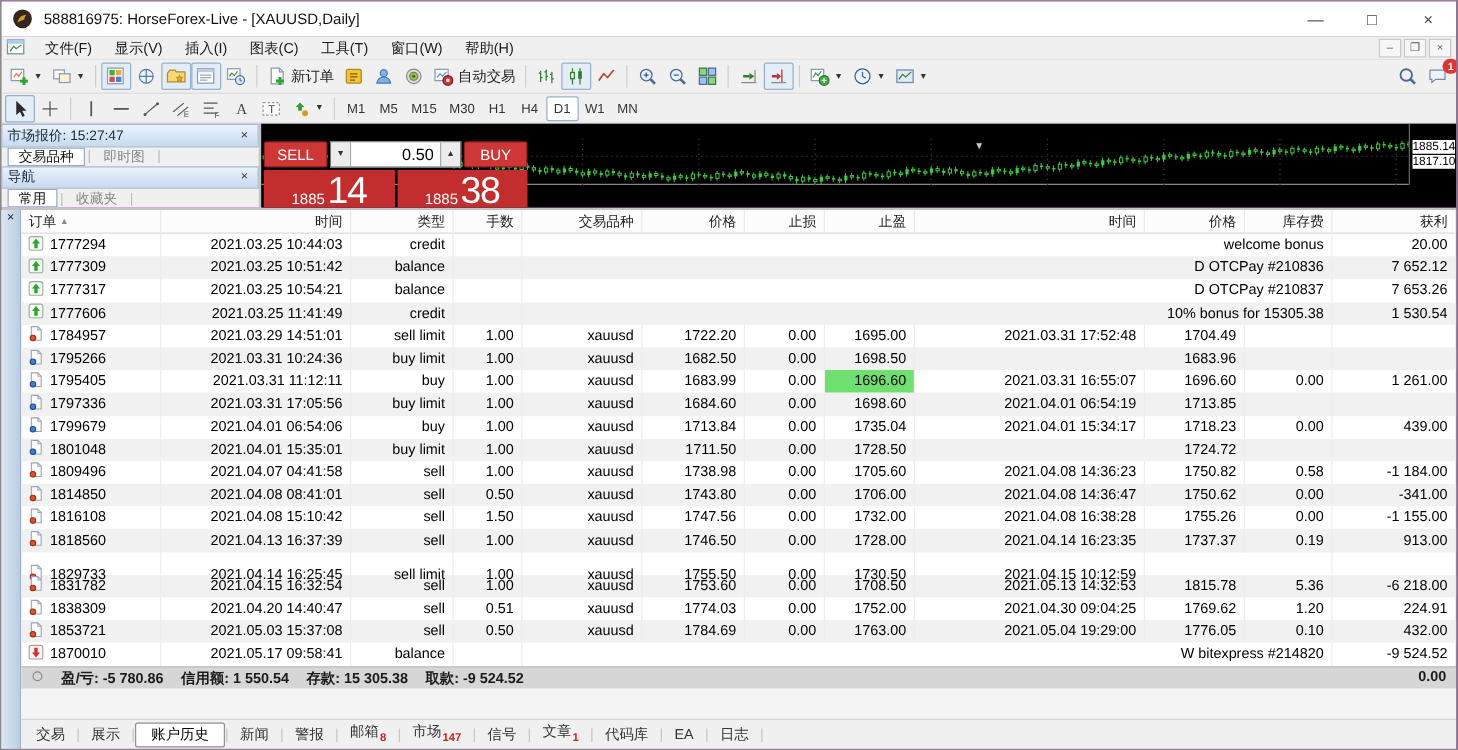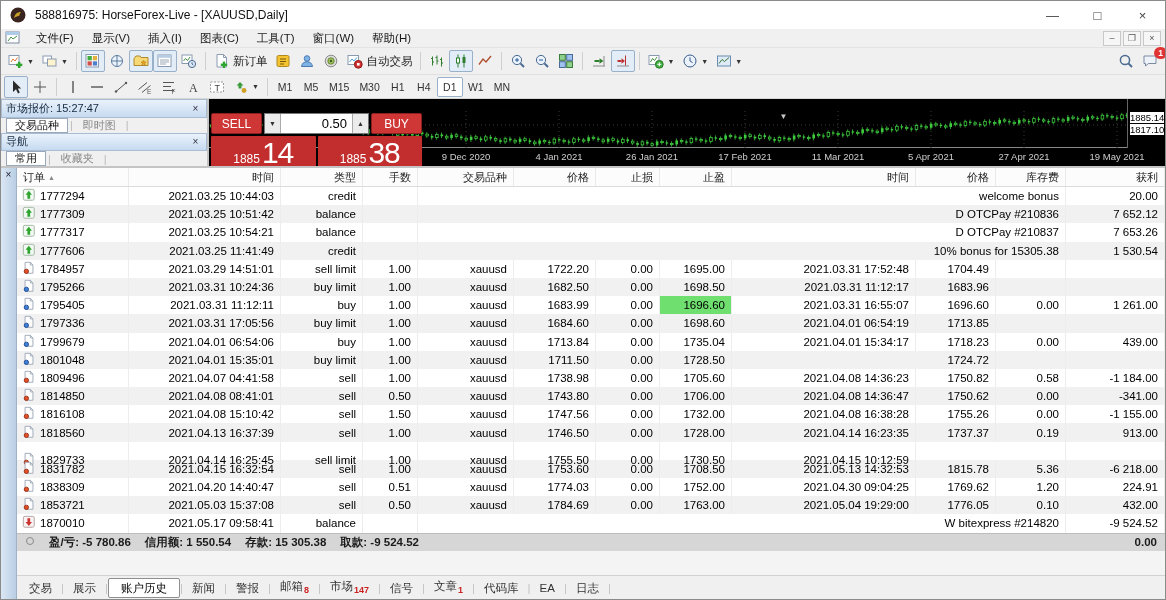--- a/index.html
+++ b/index.html
@@ -888,30 +888,20 @@
             <rect x="911.7127659574468" y="3.867379679144386" width="2.6" height="3.7673796791443857" fill="#000" stroke="#3ecb3e" stroke-width="0.8"></rect>
             <line x1="917.6063829787233" y1="1.8673796791443862" x2="917.6063829787233" y2="7.067379679144386" stroke="#3ecb3e" stroke-width="0.8"></line>
             <rect x="916.6063829787233" y="3.867379679144386" width="2.6" height="1.2" fill="#3ecb3e"></rect>
           </svg>
       </div>
       <span class="chart-marker" id="chart-marker" style="left: 570.4px;">▼</span>
       <div class="price-axis">
         <span class="ptag">1885.14</span>
         <span class="ptag">1817.10</span>
       </div>
-      <div class="date-axis" id="date-axis">
-          <span class="dlabel" style="left: 257px;">9 Dec 2020</span>
-          <span class="dlabel" style="left: 350px;">4 Jan 2021</span>
-          <span class="dlabel" style="left: 443px;">26 Jan 2021</span>
-          <span class="dlabel" style="left: 536px;">17 Feb 2021</span>
-          <span class="dlabel" style="left: 629px;">11 Mar 2021</span>
-          <span class="dlabel" style="left: 722px;">5 Apr 2021</span>
-          <span class="dlabel" style="left: 815px;">27 Apr 2021</span>
-          <span class="dlabel" style="left: 908px;">19 May 2021</span>
-        </div>
 
       <div class="trade-panel">
         <div class="tp-row1">
           <div class="tp-btn">SELL</div>
           <div class="tp-spin">
             <div class="spin-btn left">▼</div>
             <input class="tp-vol" value="0.50" style="">
             <div class="spin-btn right">▲</div>
           </div>
           <div class="tp-btn">BUY</div>
@@ -1062,21 +1052,20 @@
                 </svg></span>
               <span>1795266</span>
             </div>
             <div class="td" style="grid-column: 2;">2021.03.31 10:24:36</div>
             <div class="td" style="grid-column: 3;">buy limit</div>
             <div class="td" style="grid-column: 4;">1.00</div>
             <div class="td" style="grid-column: 5;">xauusd</div>
             <div class="td" style="grid-column: 6;">1682.50</div>
             <div class="td" style="grid-column: 7;">0.00</div>
             <div class="td" style="grid-column: 8;">1698.50</div>
-            <div class="td" style="grid-column: 9;">2021.03.31 11:12:17</div>
             <div class="td" style="grid-column: 10;">1683.96</div>
             <div class="td" style="grid-column: 11;"></div>
             <div class="td" style="grid-column: 12;"></div>
           </div>
           <div class="tr">
             <div class="td first" style="grid-column: 1;">
               <span><svg width="14" height="14" viewBox="0 0 16 16">
                   <path d="M3.5 1.5h6l3 3V14h-9z" fill="#fff" stroke="#98a4b4"></path>
                   <path d="M9.5 1.5v3h3" fill="none" stroke="#98a4b4"></path>
                   <circle cx="5" cy="11.8" r="2.5" fill="#3f7fd4" stroke="#1c4c92"></circle>

